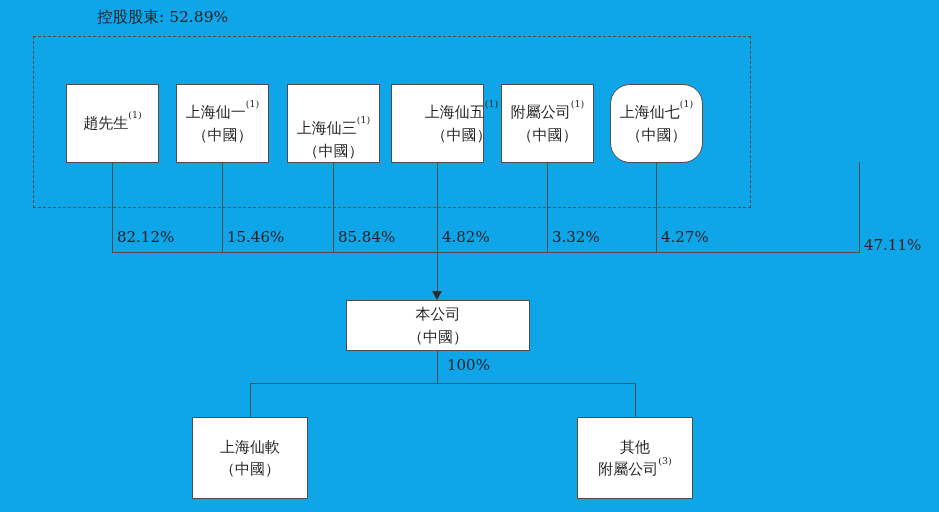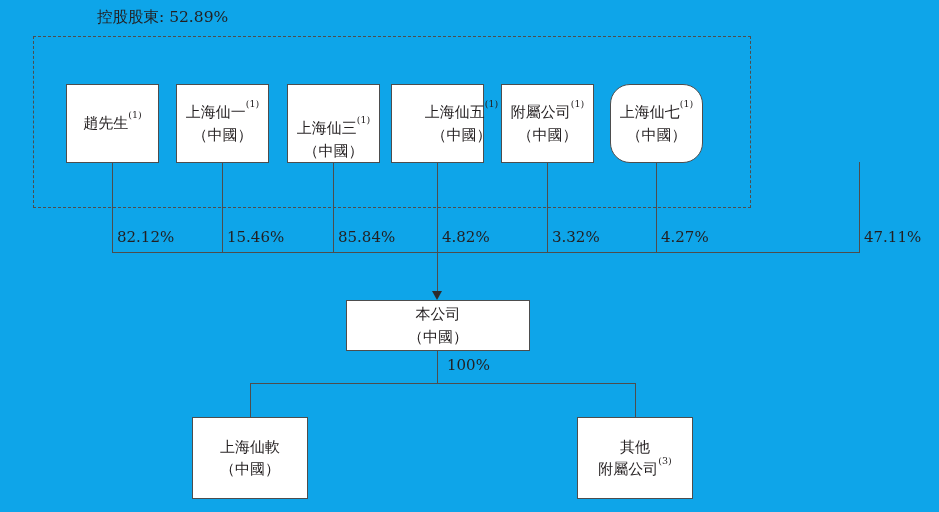--- a/index.html
+++ b/index.html
@@ -109,21 +109,21 @@
   <div class="vline" style="left:858.5px; top:162px; height:91px;"></div>
 
   <div class="hline" style="left:111.5px; top:251.5px; width:748px;"></div>
 
   <div class="pct" style="left:117px; top:228px;">82.12%</div>
   <div class="pct" style="left:227px; top:228px;">15.46%</div>
   <div class="pct" style="left:338px; top:228px;">85.84%</div>
   <div class="pct" style="left:442px; top:228px;">4.82%</div>
   <div class="pct" style="left:552px; top:228px;">3.32%</div>
   <div class="pct" style="left:661px; top:228px;">4.27%</div>
-  <div class="pct" style="left:864px; top:228px;">47.11%</div>
+  <div class="pct" style="left:864px; top:236px;">47.11%</div>
 
   <div class="vline" style="left:436.5px; top:252px; height:41px;"></div>
   <div class="arrowhead" style="left:431.5px; top:291px;"></div>
 
   <div class="box" style="left:346px; top:300px; width:184px; height:51px;">
     <div>本公司</div>
     <div>（中國）</div>
   </div>
 
   <div class="vline" style="left:436.5px; top:351px; height:33px;"></div>

